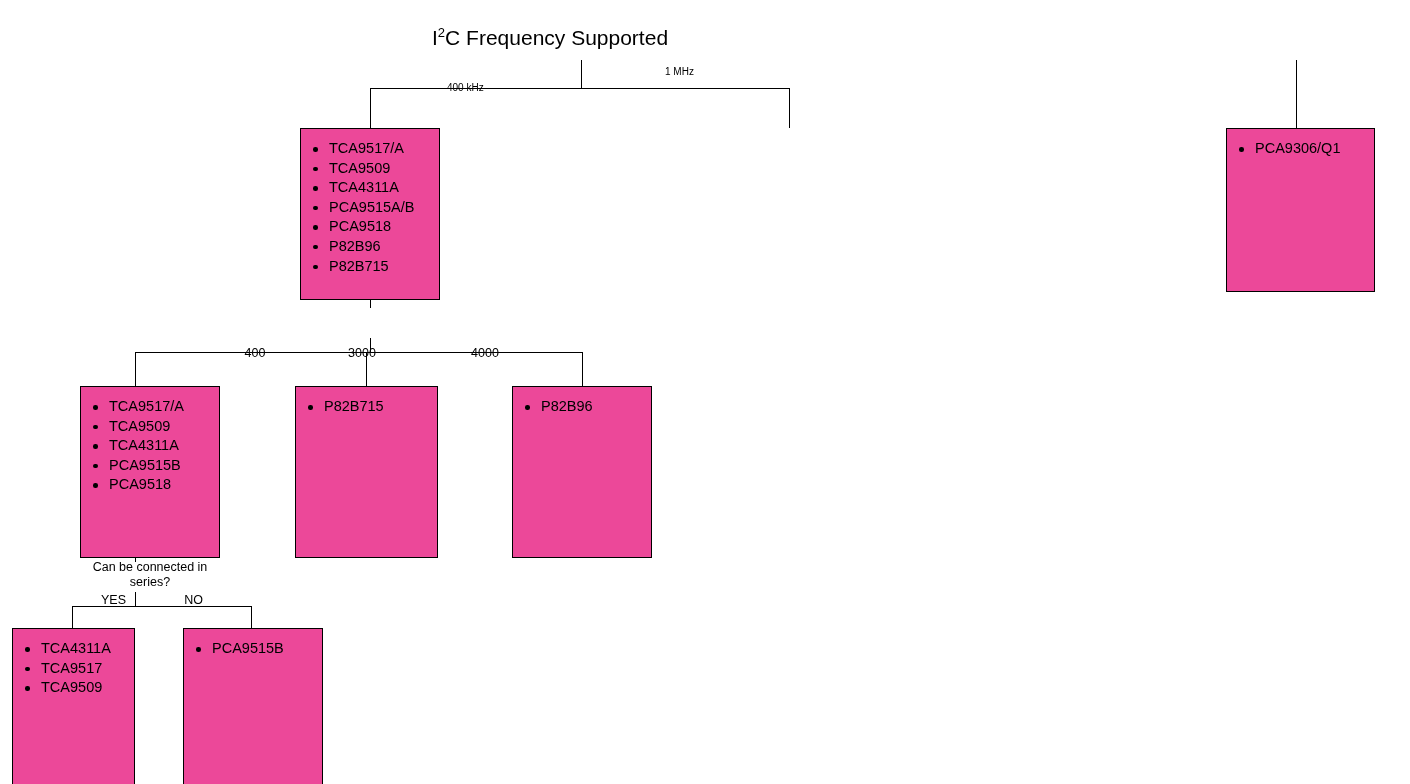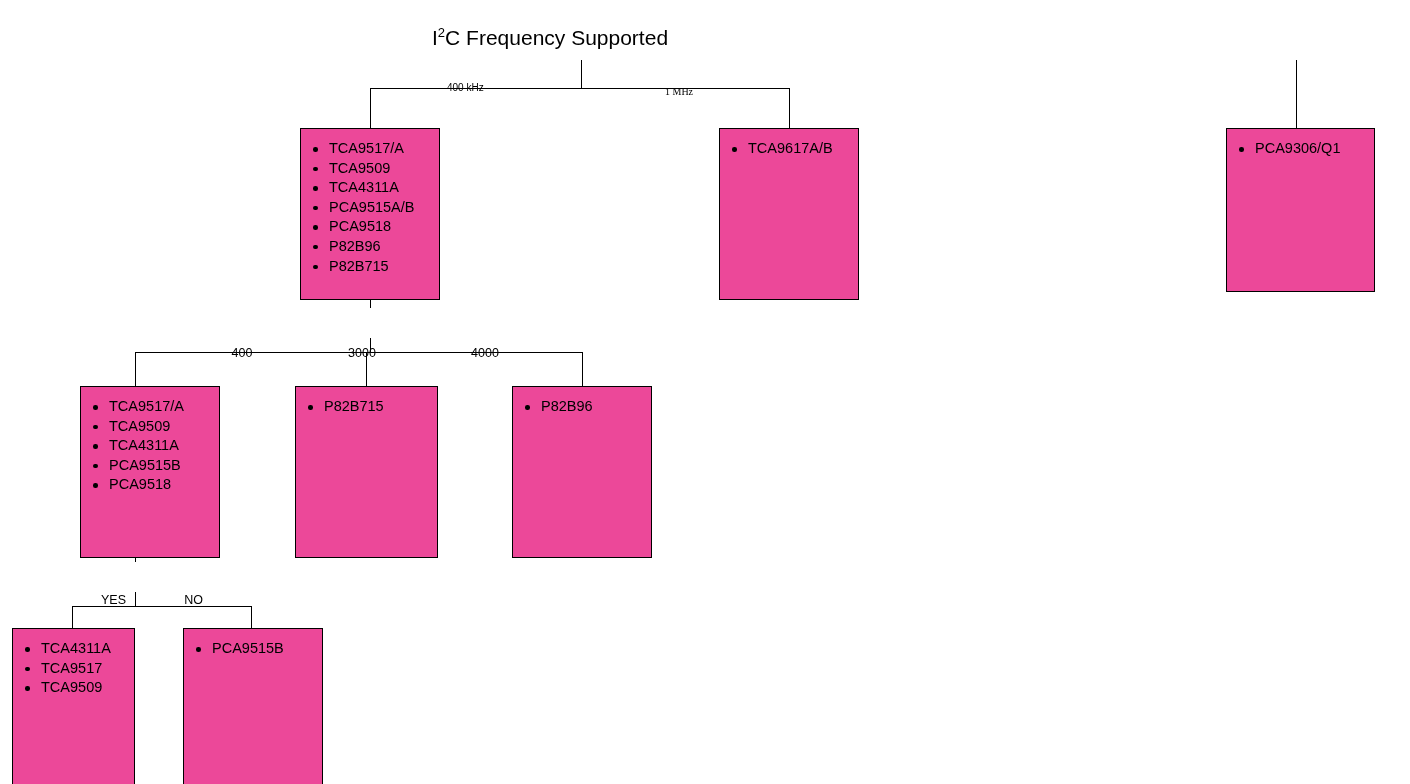--- a/index.html
+++ b/index.html
@@ -95,57 +95,52 @@
   <div class="title" style="left:432px; top:6px;">
     <span>I</span><sup>2</sup><span>C Frequency Supported</span>
   </div>
 
   <div class="vline" style="left:581px; top:40px; height:28px;"></div>
   <div class="hline" style="left:370px; top:68px; width:420px;"></div>
   <div class="vline" style="left:370px; top:68px; height:40px;"></div>
   <div class="vline" style="left:789px; top:68px; height:40px;"></div>
 
   <div class="lbl" style="left:447px; top:62px;">400 kHz</div>
-  <div class="lbl" style="left:665px; top:66px;font-family:Liberation Serif, serif;">1 MHz</div>
+  <div class="lbl" style="left:665px; top:46px;">1 MHz</div>
 
   <div class="vline" style="left:1296px; top:40px; height:68px;"></div>
 
   <div class="box" style="left:300px; top:108px; width:140px; height:172px;">
     <ul>
       <li>TCA9517/A</li>
       <li>TCA9509</li>
       <li>TCA4311A</li>
       <li>PCA9515A/B</li>
       <li>PCA9518</li>
       <li>P82B96</li>
       <li>P82B715</li>
     </ul>
   </div>
 
-  <div class="box" style="left:719px; top:108px; width:140px; height:172px;">
-    <ul>
-      <li>TCA9617A/B</li>
-    </ul>
-  </div>
 
   <div class="box" style="left:1226px; top:108px; width:149px; height:164px;">
     <ul>
       <li>PCA9306/Q1</li>
     </ul>
   </div>
 
 
   <div class="vline" style="left:370px; top:280px; height:8px;"></div>
   <div class="vline" style="left:370px; top:318px; height:14px;"></div>
   <div class="hline" style="left:135px; top:332px; width:448px;"></div>
   <div class="vline" style="left:135px; top:332px; height:34px;"></div>
   <div class="vline" style="left:366px; top:332px; height:34px;"></div>
   <div class="vline" style="left:582px; top:332px; height:34px;"></div>
 
-  <div class="lbl-c" style="left:212px; top:326px; width:60px;">400</div>
+  <div class="lbl-c" style="left:225px; top:326px; width:60px;">400</div>
   <div class="lbl-c" style="left:332px; top:326px; width:60px;">3000</div>
   <div class="lbl-c" style="left:455px; top:326px; width:60px;">4000</div>
 
   <div class="box" style="left:80px; top:366px; width:140px; height:172px;">
     <ul>
       <li>TCA9517/A</li>
       <li>TCA9509</li>
       <li>TCA4311A</li>
       <li>PCA9515B</li>
       <li>PCA9518</li>
@@ -157,20 +152,24 @@
       <li>P82B715</li>
     </ul>
   </div>
 
   <div class="box" style="left:512px; top:366px; width:140px; height:172px;">
     <ul>
       <li>P82B96</li>
     </ul>
   </div>
 
+  <div class="caption" style="left:70px; top:540px; width:160px;">
+    <span>Can be connected in</span><br>
+    <span>series?</span>
+  </div>
 
   <div class="vline" style="left:135px; top:538px; height:4px;"></div>
   <div class="vline" style="left:135px; top:572px; height:14px;"></div>
   <div class="hline" style="left:72px; top:586px; width:180px;"></div>
   <div class="vline" style="left:72px; top:586px; height:22px;"></div>
   <div class="vline" style="left:251px; top:586px; height:22px;"></div>
 
   <div class="lbl-c" style="left:86px; top:573px; width:55px;">YES</div>
   <div class="lbl-c" style="left:166px; top:573px; width:55px;">NO</div>
 

